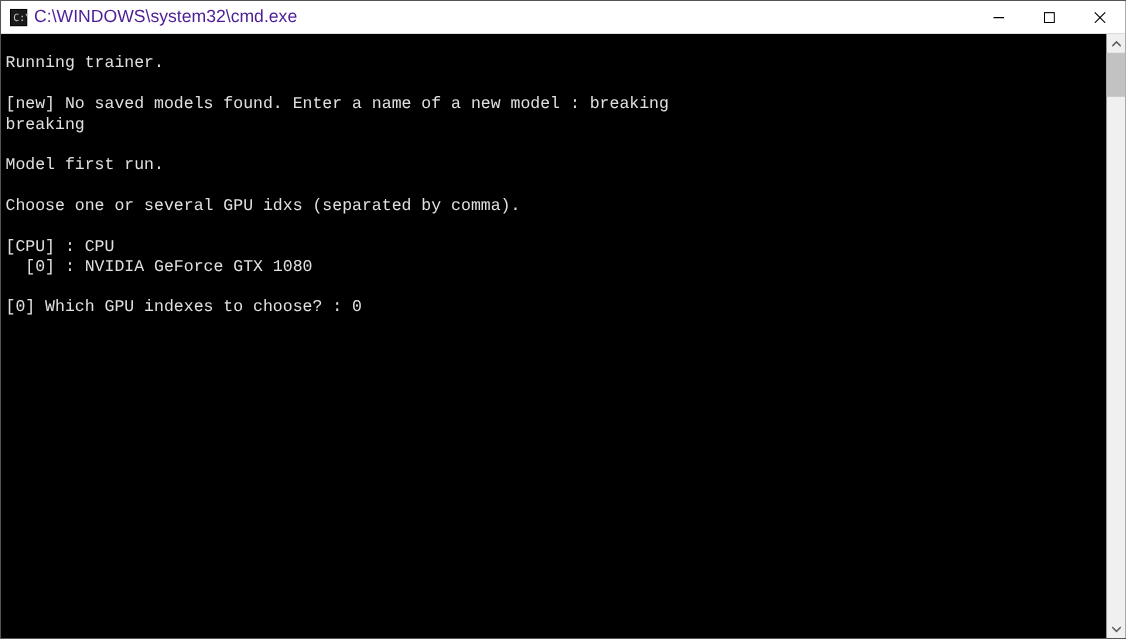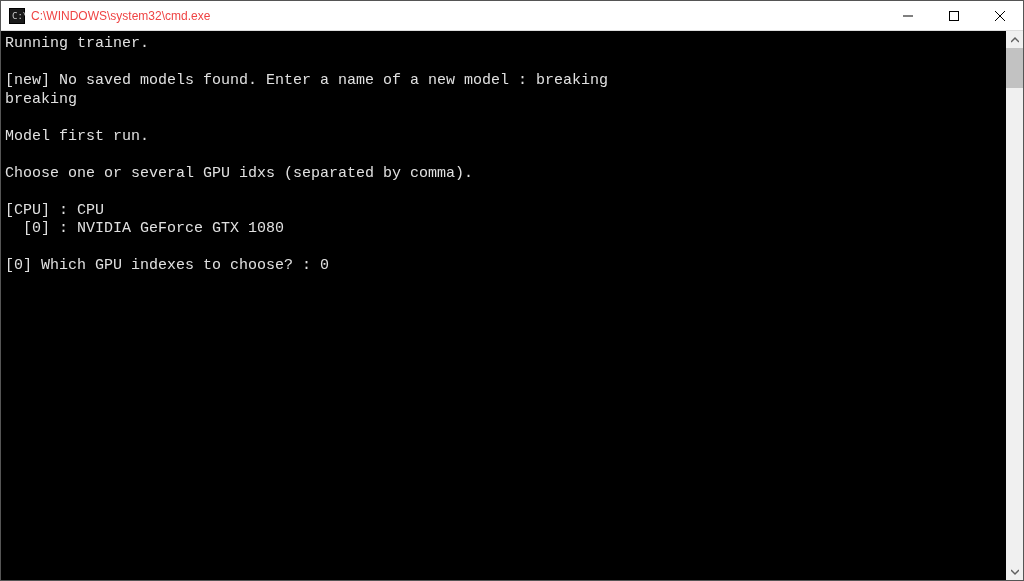--- a/index.html
+++ b/index.html
@@ -31,22 +31,22 @@
     .titlebar-icon {
       width: 16px;
       height: 16px;
       margin-left: 8px;
       margin-right: 6px;
       display: inline-flex;
       align-items: center;
       justify-content: center;
     }
     .titlebar-title {
-      font-size: 12px;
-      color: #ef4444;
+      font-size: 16px;
+      color: #4c1d95;
       flex: 0 0 auto;
     }
     .titlebar-spacer {
       flex: 1;
     }
     .titlebar-controls {
       display: flex;
       height: 100%;
     }
     .titlebar-btn {
@@ -69,21 +69,21 @@
       background: #000;
       position: relative;
     }
     .terminal {
       flex: 1;
       background: #000;
       color: #e0e0e0;
       font-family: Consolas, "Courier New", monospace;
       font-size: 15px;
       line-height: 18.5px;
-      padding: 4px 4px;
+      padding: 18px 4px;
       white-space: pre;
       overflow: hidden;
     }
     .scrollbar {
       width: 17px;
       height: 100%;
       background: #f0f0f0;
       display: flex;
       flex-direction: column;
     }

